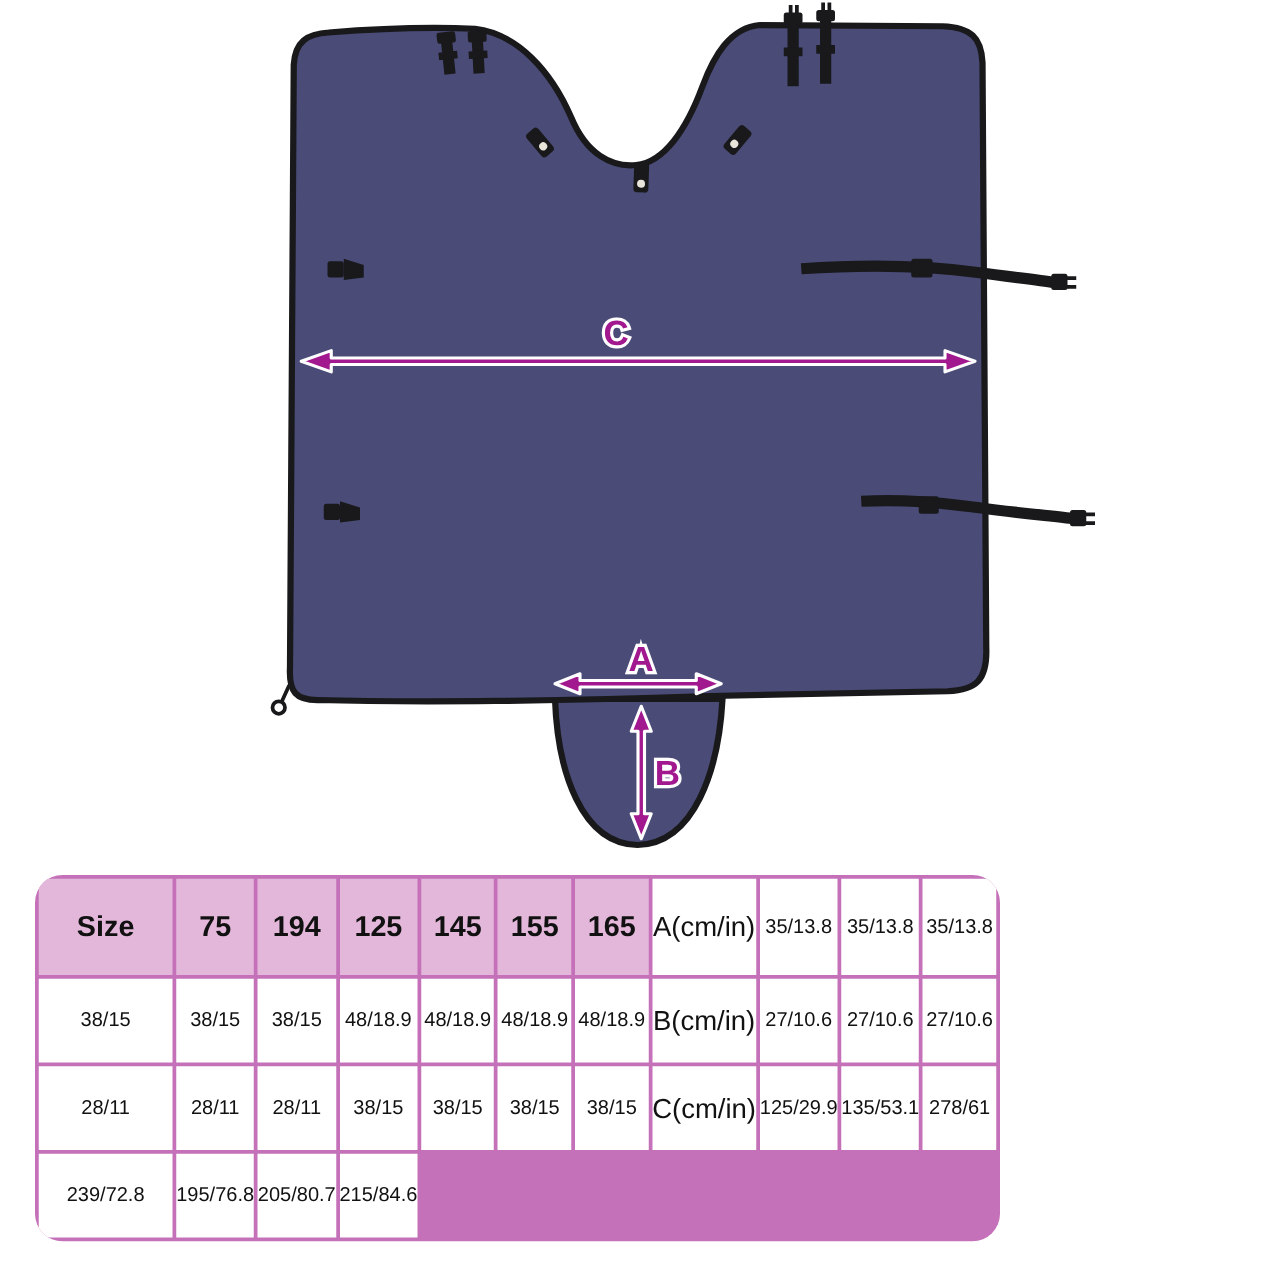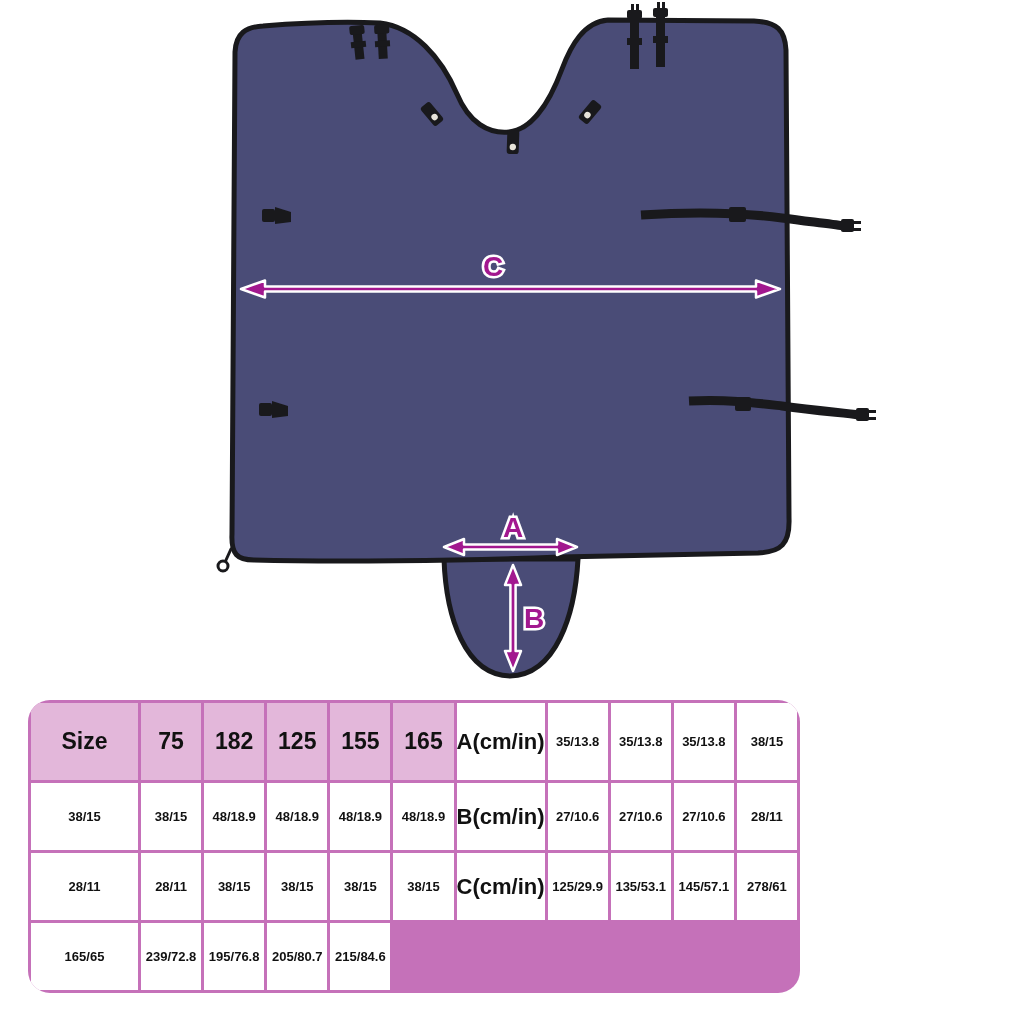--- a/index.html
+++ b/index.html
@@ -15,23 +15,23 @@
   .dim-arrow{fill:var(--arrow);stroke:var(--arrow-outline);stroke-width:2.5;stroke-linejoin:round;}
   .dim-label{font-family:"Liberation Sans",sans-serif;font-weight:700;font-size:28px;
              fill:var(--arrow);stroke:var(--arrow-outline);stroke-width:5px;
              paint-order:stroke;text-anchor:middle;}
   
   .size-table{position:absolute;left:28px;top:700px;width:772px;height:293px;
       box-sizing:border-box;background:var(--t-grid);border-radius:22px;overflow:hidden;
       display:grid;grid-template-columns:107px repeat(10,1fr);
       grid-template-rows:77px 1fr 1fr 1fr;gap:3px;padding:3px;}
   .cell{background:var(--t-cell);display:flex;align-items:center;justify-content:center;
-        color:var(--t-text);font-size:13px;white-space:nowrap;font-weight:bold;}
+        color:var(--t-text);font-size:16px;white-space:nowrap;}
   .cell.head{background:var(--t-head);font-weight:700;font-size:23px;}
-  .cell.rowlabel{font-weight:700;font-size:22px;}
+  .cell.rowlabel{font-weight:400;font-size:22px;}
 </style>
 </head>
 <body>
 
 <div id="stage">
 
   <svg id="diagram-svg" width="1024" height="700" viewBox="0 0 1024 700">
 
     <path class="fabric" d="M 444 559 C 446 617 465 675 510 676 C 556 675 575 615 578 559 Z"></path>
 
@@ -127,22 +127,23 @@
              L 505 651 L 510.4 651 L 510.4 585 L 505 585 Z"></path>
 
     <text class="dim-label" x="493" y="276">C</text>
     <text class="dim-label" x="513" y="537">A</text>
     <text class="dim-label" x="534" y="628">B</text>
   </svg>
 
   <div class="size-table">
       <div class="cell head">Size</div>
       <div class="cell head">75</div>
-      <div class="cell head">182</div>
+      <div class="cell head">194</div>
       <div class="cell head">125</div>
+      <div class="cell head">145</div>
       <div class="cell head">155</div>
       <div class="cell head">165</div>
       <div class="cell rowlabel">A(cm/in)</div>
       <div class="cell value">35/13.8</div>
       <div class="cell value">35/13.8</div>
       <div class="cell value">35/13.8</div>
       <div class="cell value">38/15</div>
       <div class="cell value">38/15</div>
       <div class="cell value">38/15</div>
       <div class="cell value">48/18.9</div>
@@ -156,22 +157,20 @@
       <div class="cell value">28/11</div>
       <div class="cell value">28/11</div>
       <div class="cell value">28/11</div>
       <div class="cell value">38/15</div>
       <div class="cell value">38/15</div>
       <div class="cell value">38/15</div>
       <div class="cell value">38/15</div>
       <div class="cell rowlabel">C(cm/in)</div>
       <div class="cell value">125/29.9</div>
       <div class="cell value">135/53.1</div>
-      <div class="cell value">145/57.1</div>
       <div class="cell value">278/61</div>
-      <div class="cell value">165/65</div>
       <div class="cell value">239/72.8</div>
       <div class="cell value">195/76.8</div>
       <div class="cell value">205/80.7</div>
       <div class="cell value">215/84.6</div>
     </div>
 
 </div>
 
 </body></html>

